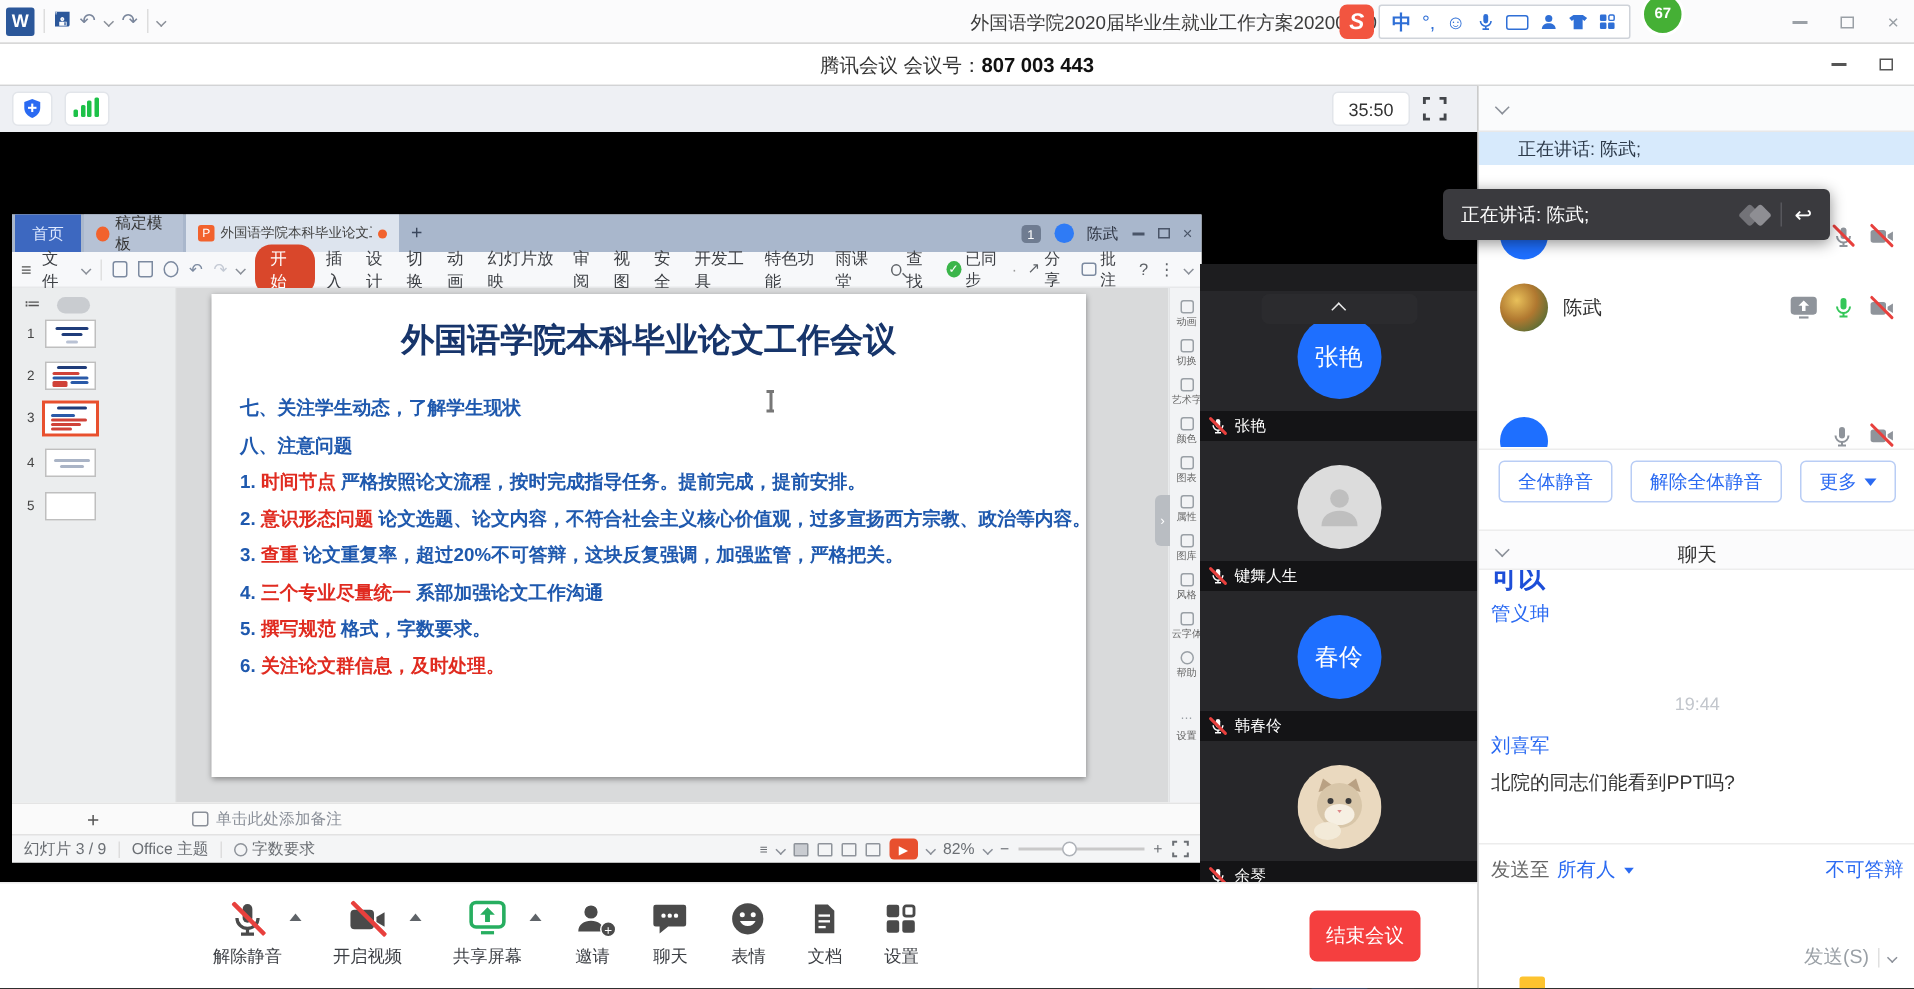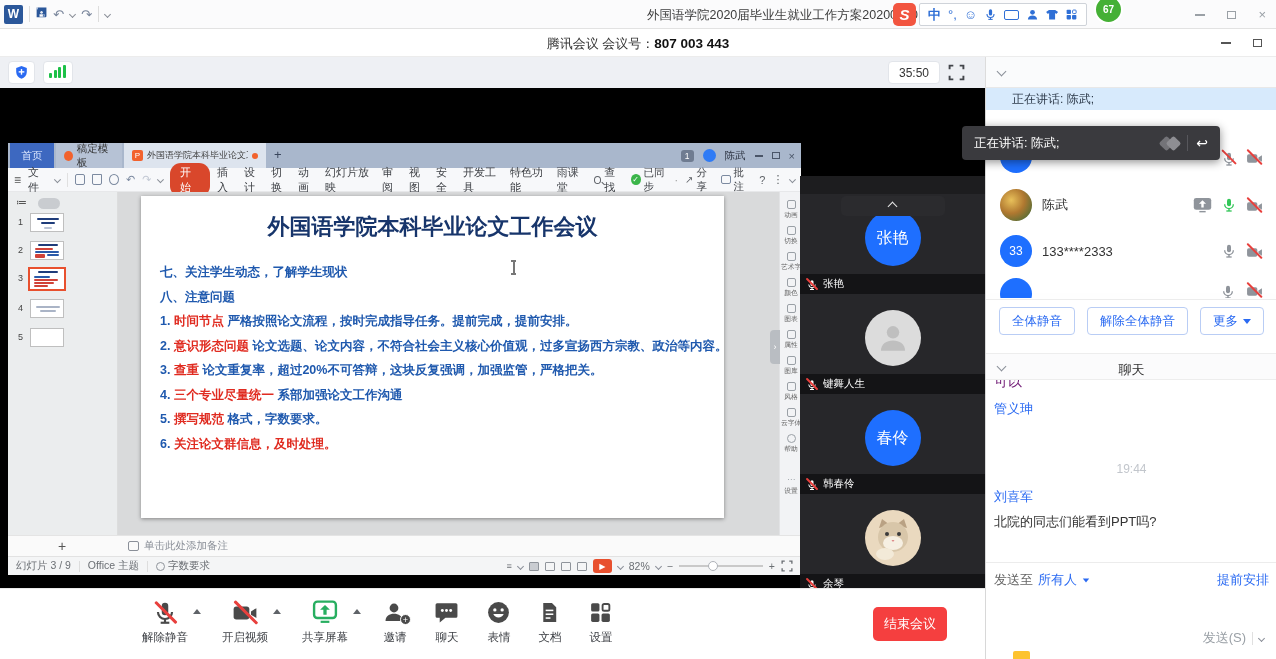--- a/index.html
+++ b/index.html
@@ -565,34 +565,20 @@
             <use href="#sym-mic"></use>
           </svg>
         <span style="position:relative;width:17px;height:17px;">
           <svg class="ic" width="17" height="17" viewBox="0 0 24 24" style="color:#8f949b;">
               <use href="#sym-cam"></use>
             </svg>
           <span class="slash" style="left:-2px;top:7px;width:21px;height:2.2px;"></span></span>
       </span>
     </div>
 
-    <div class="abs flex" style="left:0;top:141px;width:291px;height:44px;padding:0 14px;gap:10px;">
-      <span style="width:32px;height:32px;border-radius:50%;background:#1e6fff;color:#fff;font-size:12px;display:flex;align-items:center;justify-content:center;flex:none;">33</span>
-      <span class="mrow-name">133****2333</span>
-      <span class="flex" style="margin-left:auto;gap:9px;">
-        <svg class="ic" width="16" height="16" viewBox="0 0 24 24" style="color:#8f949b;">
-            <use href="#sym-mic"></use>
-          </svg>
-        <span style="position:relative;width:17px;height:17px;">
-          <svg class="ic" width="17" height="17" viewBox="0 0 24 24" style="color:#8f949b;">
-              <use href="#sym-cam"></use>
-            </svg>
-          <span class="slash" style="left:-2px;top:7px;width:21px;height:2.2px;"></span></span>
-      </span>
-    </div>
 
     <div class="abs" style="left:0;top:188px;width:291px;height:22px;overflow:hidden;">
       <span style="position:absolute;left:14px;top:2px;width:32px;height:32px;border-radius:50%;background:#1e6fff;"></span>
       <span style="position:absolute;right:41px;top:6px;width:16px;height:16px;">
         <svg class="ic" width="16" height="16" viewBox="0 0 24 24" style="color:#8f949b;">
             <use href="#sym-mic"></use>
           </svg></span>
       <span style="position:absolute;right:14px;top:6px;width:17px;height:17px;">
         <svg class="ic" width="17" height="17" viewBox="0 0 24 24" style="color:#8f949b;">
             <use href="#sym-cam"></use>
@@ -614,34 +600,34 @@
           <span class="tri-down"></span>
         </span>
     </div>
 
     <div class="abs sect-head" style="left:0;top:265px;width:291px;height:27px;">
       <span class="chev down abs" style="left:12px;top:9px;"></span>
       <div class="abs" style="left:0;right:0;top:7px;text-align:center;font-size:13px;color:#333;">聊天</div>
     </div>
 
     <div class="abs" style="left:0;top:292px;width:291px;height:182px;overflow:hidden;">
-      <div style="position:absolute;left:8px;top:-7px;font-size:14px;color:#701a75;">可以</div>
+      <div style="position:absolute;left:8px;top:-7px;font-size:18px;color:#1d4ed8;font-weight:bold;">可以</div>
       <div class="sender" style="position:absolute;left:8px;top:20px;">管义珅</div>
       <div style="position:absolute;left:0;right:0;top:82px;text-align:center;font-size:12px;color:#c2c6cc;">19:44</div>
       <div class="sender" style="position:absolute;left:8px;top:108px;">刘喜军</div>
       <div style="position:absolute;left:8px;top:133px;font-size:13px;color:#333;">北院的同志们能看到PPT吗?</div>
     </div>
 
     <div class="abs" style="left:0;top:474px;width:291px;height:1px;background:#ececec;"></div>
 
     <div class="abs flex" style="left:8px;top:482px;width:275px;height:20px;font-size:13px;gap:5px;">
       <span style="color:#666;">发送至</span>
       <span style="color:#2a6af2;">所有人</span>
       <span class="tri-down" style="transform:scale(.8);"></span>
-      <span style="margin-left:auto;color:#2a6af2;">提前安排</span>
+      <span style="margin-left:auto;color:#2a6af2;">不可答辩</span>
     </div>
     <div class="abs flex" style="right:12px;top:541px;gap:6px;">
       <span style="font-size:13px;color:#9aa0a6;">发送(S)</span>
       <span style="width:1px;height:13px;background:#e0e0e0;"></span>
       <span class="chev down sm"></span>
     </div>
     <span class="abs" style="left:27px;top:563px;width:17px;height:8px;background:#fdc32f;border-radius:2px 2px 0 0;"></span>
   </div>
 
   <div class="abs" id="tooltip">

